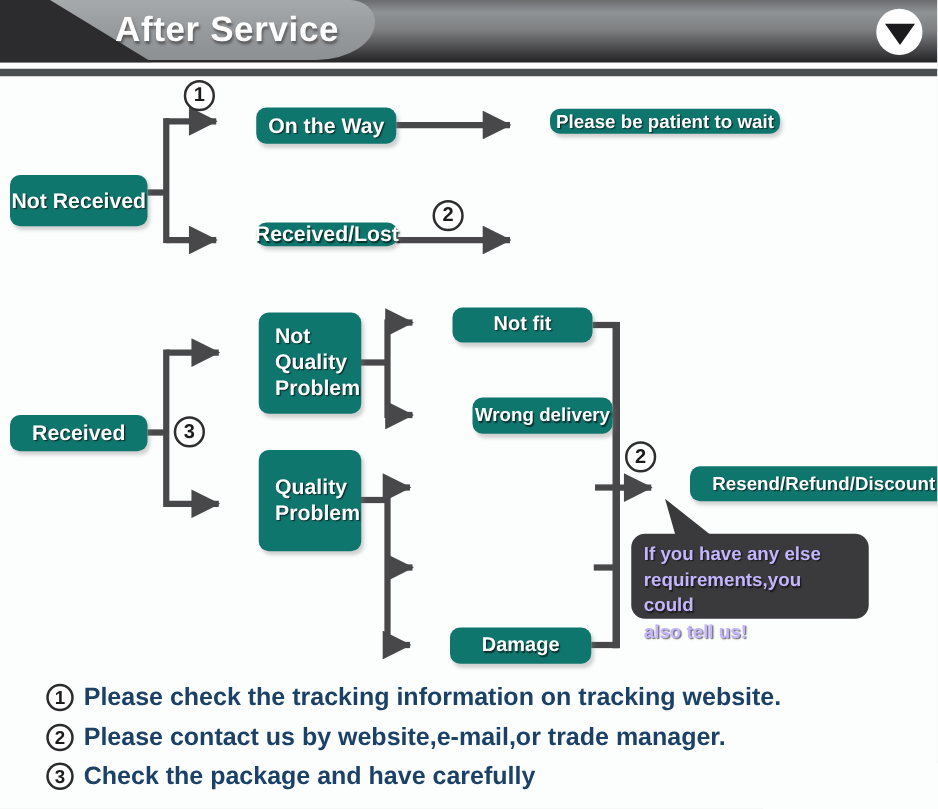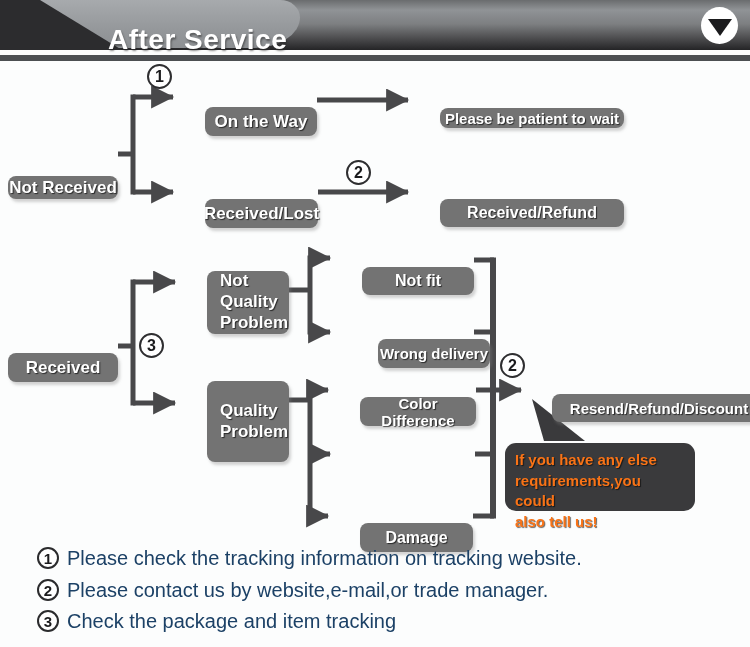--- a/index.html
+++ b/index.html
@@ -7,62 +7,62 @@
   .page{position:relative;width:750px;height:647px;background:#fcfdfd;overflow:hidden;margin:0 auto;}
 
   
   .hdr{position:absolute;left:0;top:0;width:750px;height:50px;
        background:linear-gradient(180deg,#6a6c6e 0%,#909396 20%,#7d7f81 48%,#4a4a4c 78%,#242426 100%);}
   .hdr-blob{position:absolute;left:0;top:0;width:300px;height:48px;
        background:linear-gradient(180deg,#a7aaad 0%,#95989b 60%,#8d9093 100%);
        border-top-right-radius:34px 30px;border-bottom-right-radius:80px 52px;}
   .hdr-corner{position:absolute;left:0;top:0;width:122px;height:50px;background:#2c2c2e;
        clip-path:polygon(0 0,40px 0,122px 100%,0 100%);}
-  .hdr-title{position:absolute;left:92px;top:0;height:48px;line-height:48px;margin:16px;
+  .hdr-title{position:absolute;left:92px;top:0;height:48px;line-height:48px;margin:0;
        font-size:28px;font-weight:bold;color:#ffffff;letter-spacing:.5px;
        text-shadow:1px 2px 2px rgba(40,40,40,.55);}
   .dd-btn{position:absolute;left:701px;top:7px;width:37px;height:37px;border-radius:50%;
        background:#ffffff;display:flex;align-items:center;justify-content:center;cursor:pointer;}
   .dd-tri{display:block;width:0;height:0;margin-top:4px;
        border-left:12px solid transparent;border-right:12px solid transparent;
        border-top:17px solid #1b1b1d;}
   .hdr-strip{position:absolute;left:0;top:55px;width:750px;height:6px;background:#4c4f52;}
 
   
-  .node{position:absolute;z-index:2;background:#737373;border-radius:8px;
+  .node{position:absolute;z-index:2;background:#0f766e;border-radius:8px;
        color:#fff;font-weight:bold;font-size:16px;
        display:flex;align-items:center;justify-content:center;text-align:center;
        text-shadow:1px 1px 1px rgba(0,0,0,.65);
-       box-shadow:2px 3px 3px rgba(130,130,130,.35);margin-top:21px;}
+       box-shadow:2px 3px 3px rgba(130,130,130,.35);}
   .node.fs15{font-size:15px;}
   .node.fs17{font-size:17px;}
   .node.multi{justify-content:flex-start;text-align:left;padding-left:13px;
        white-space:pre-line;line-height:1.22;font-size:17px;box-sizing:border-box;}
 
   
   .cnum{position:absolute;z-index:3;width:25px;height:25px;border-radius:50%;
        background:#ffffff;border:2.5px solid #2e2e30;box-sizing:border-box;
        color:#1b1b1d;font-weight:bold;font-size:16px;
        display:flex;align-items:center;justify-content:center;}
 
   
-  .bubble{position:absolute;left:505px;top:443px;width:190px;height:68px;z-index:2;
-       background:#3a3a3c;border-radius:11px;color:#f97316;font-weight:bold;font-size:15px;
+  .bubble{position:absolute;left:505px;top:427px;width:190px;height:68px;z-index:2;
+       background:#3a3a3c;border-radius:11px;color:#c4b5fd;font-weight:bold;font-size:15px;
        line-height:1.38;white-space:pre-line;padding:7px 10px;box-sizing:border-box;
        text-shadow:1px 1px 1px rgba(0,0,0,.6);}
 
   
   .flow-svg{position:absolute;left:0;top:0;z-index:1;pointer-events:none;}
 
   
   .legend-row{position:absolute;left:37px;height:24px;display:flex;align-items:center;z-index:2;}
   .lcircle{width:22px;height:22px;border-radius:50%;background:#fff;border:2px solid #2b2b2d;
        box-sizing:border-box;color:#1b1b1d;font-weight:bold;font-size:15px;
        display:flex;align-items:center;justify-content:center;flex:0 0 auto;}
-  .ltext{margin-left:8px;color:#1c4166;font-weight:normal;font-size:20px;white-space:nowrap;}
+  .ltext{margin-left:8px;color:#1c4166;font-weight:bold;font-size:20px;white-space:nowrap;}
 </style>
 </head>
 <body>
 
 <div class="page">
 
   <div class="hdr">
     <div class="hdr-blob"></div>
     <div class="hdr-corner"></div>
     <h1 class="hdr-title">After Service</h1>
@@ -107,34 +107,32 @@
       <path d="M474 332 H494"></path>
       <path d="M476 390 H494"></path>
       <path d="M475 454 H494"></path>
       <path d="M473 516 H494"></path>
       <path d="M493 257.5 V518.5" stroke-width="6"></path>
       <path d="M493 390 H521" marker-end="url(#arr)"></path>
     </g>
     <polygon points="532,399 544,441 585,441" fill="#3a3a3c"></polygon>
   </svg>
 
-  <div class="node fs17" style="left:8px;top:155px;width:110px;height:23px">Not Received</div>
+  <div class="node fs17" style="left:8px;top:140px;width:110px;height:41px">Not Received</div>
   <div class="node fs17" style="left:205px;top:86px;width:112px;height:29px">On the Way</div>
   <div class="node fs15" style="left:440px;top:87px;width:184px;height:20px">Please be patient to wait</div>
-  <div class="node fs17" style="left:205px;top:178px;width:113px;height:29px">Received/Lost</div>
-  <div class="node" style="left:440px;top:178px;width:184px;height:28px">Received/Refund</div>
+  <div class="node fs17" style="left:205px;top:178px;width:113px;height:19px">Received/Lost</div>
   <div class="node fs17" style="left:8px;top:332px;width:110px;height:29px">Received</div>
-  <div class="node multi" style="left:207px;top:250px;width:82px;height:63px">Not
+  <div class="node multi" style="left:207px;top:250px;width:82px;height:81px">Not
 Quality
 Problem</div>
   <div class="node multi" style="left:207px;top:360px;width:82px;height:81px">Quality
 Problem</div>
   <div class="node" style="left:362px;top:246px;width:112px;height:28px">Not fit</div>
   <div class="node fs15" style="left:378px;top:318px;width:112px;height:29px">Wrong delivery</div>
-  <div class="node fs15" style="left:360px;top:376px;width:116px;height:29px">Color Difference</div>
   <div class="node" style="left:360px;top:502px;width:113px;height:29px">Damage</div>
   <div class="node fs15" style="left:552px;top:373px;width:214px;height:28px">Resend/Refund/Discount</div>
 
   <div class="cnum" style="left:147px;top:64px">1</div>
   <div class="cnum" style="left:346px;top:160px">2</div>
   <div class="cnum" style="left:139px;top:333px">3</div>
   <div class="cnum" style="left:500px;top:353px">2</div>
 
   <div class="bubble">If you have any else
 requirements,you could
@@ -143,16 +141,16 @@
   <div class="legend-row" style="top:546px">
     <span class="lcircle">1</span>
     <span class="ltext">Please check the tracking information on tracking website.</span>
   </div>
   <div class="legend-row" style="top:578px">
     <span class="lcircle">2</span>
     <span class="ltext">Please contact us by website,e-mail,or trade manager.</span>
   </div>
   <div class="legend-row" style="top:609px">
     <span class="lcircle">3</span>
-    <span class="ltext">Check the package and item tracking</span>
+    <span class="ltext">Check the package and have carefully</span>
   </div>
 
 </div>
 
 </body></html>

